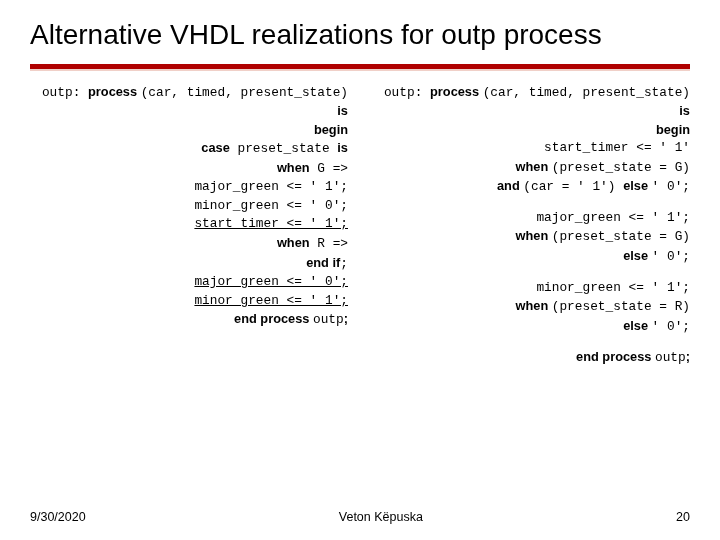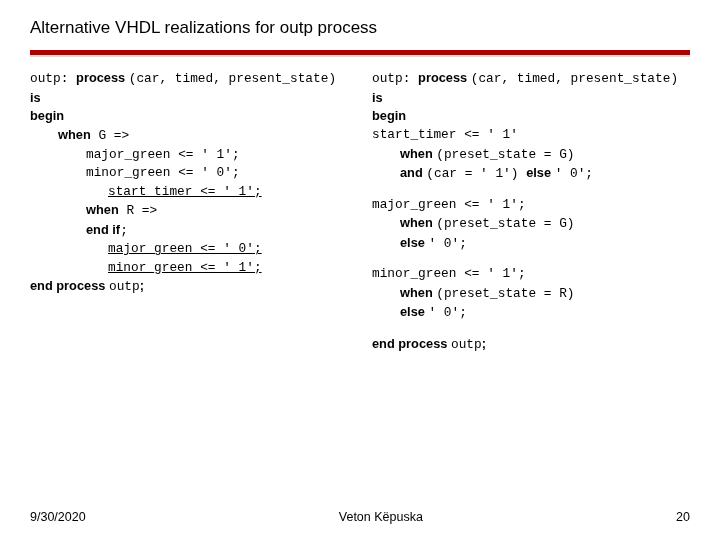--- a/index.html
+++ b/index.html
@@ -3,38 +3,38 @@
 <meta charset="utf-8">
 <style>
   * { margin: 0; padding: 0; box-sizing: border-box; }
   body {
     width: 720px; height: 540px; background: #fff;
     font-family: Verdana, Geneva, sans-serif; color: #000;
     position: relative; overflow: hidden;
   }
   .title {
     padding: 18px 30px 8px 30px;
-    font-size: 17px;
+    font-size: 28px;
     line-height: 1.2;
     font-weight: normal;
   }
   .underline {
     margin: 4px 30px 0 30px;
     height: 5px;
     background: #b00000;
     box-shadow: 0 2px 0 #f0d0c8;
   }
   .columns {
     display: flex;
     padding: 14px 30px 0 30px;
     gap: 24px;
     font-size: 12.8px;
     line-height: 1.45;
   }
-  .col { flex: 1; }
+  .col { flex: 1; text-align: right; }
   .mono { font-family: "Courier New", monospace; }
   .bold { font-weight: bold; }
   .ind1 { padding-left: 28px; }
   .ind2 { padding-left: 56px; }
   .ind3 { padding-left: 78px; text-decoration: underline; }
   .footer {
     position: absolute;
     bottom: 16px; left: 30px; right: 30px;
     display: flex; justify-content: space-between;
     font-size: 12.5px;
@@ -44,20 +44,21 @@
 <body>
 
 <div class="title">Alternative VHDL realizations for outp process</div>
 <div class="underline"></div>
 
 <div class="columns">
 
   <div class="col">
     <div><span class="mono">outp: </span><span class="bold">process </span><span class="mono">(car, timed, present_state) </span><span class="bold">is</span></div>
     <div class="bold">begin</div>
+    <div><span class="bold">case</span><span class="mono"> preset_state </span><span class="bold">is</span></div>
     <div class="ind1"><span class="bold">when</span><span class="mono"> G =&gt;</span></div>
     <div class="ind2 mono">major_green &lt;= ' 1';</div>
     <div class="ind2 mono">minor_green &lt;= ' 0';</div>
     <div class="ind3 mono">start_timer &lt;= ' 1';</div>
     <div class="ind2"><span class="bold">when</span><span class="mono"> R =&gt;</span></div>
     <div class="ind2"><span class="bold">end if</span><span class="mono">;</span></div>
     <div class="ind3 mono">major_green &lt;= ' 0';</div>
     <div class="ind3 mono">minor_green &lt;= ' 1';</div>
     <div><span class="bold">end process </span><span class="mono">outp</span><span class="bold">;</span></div>
   </div>

